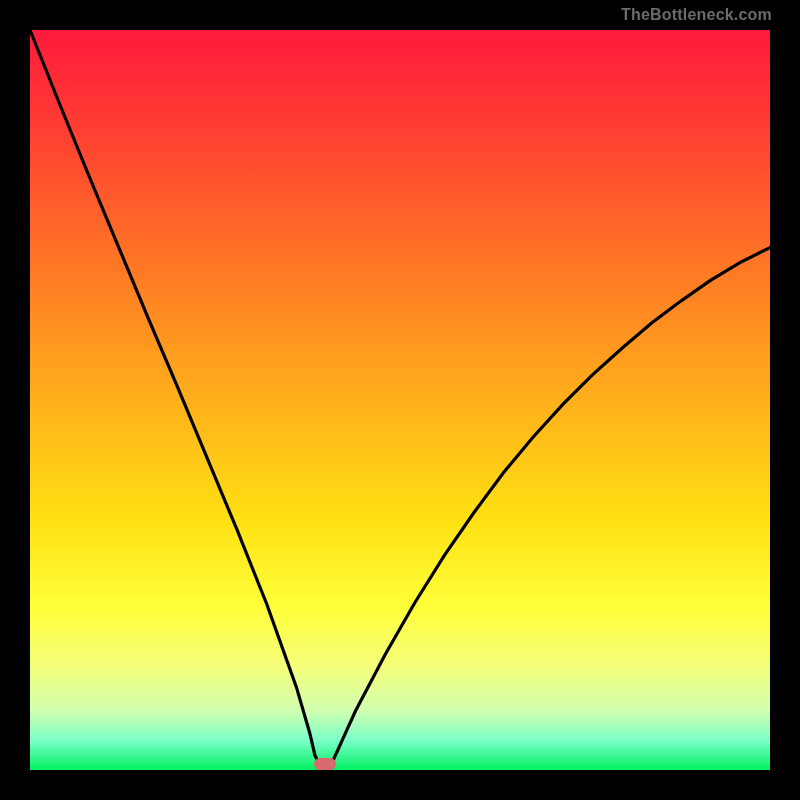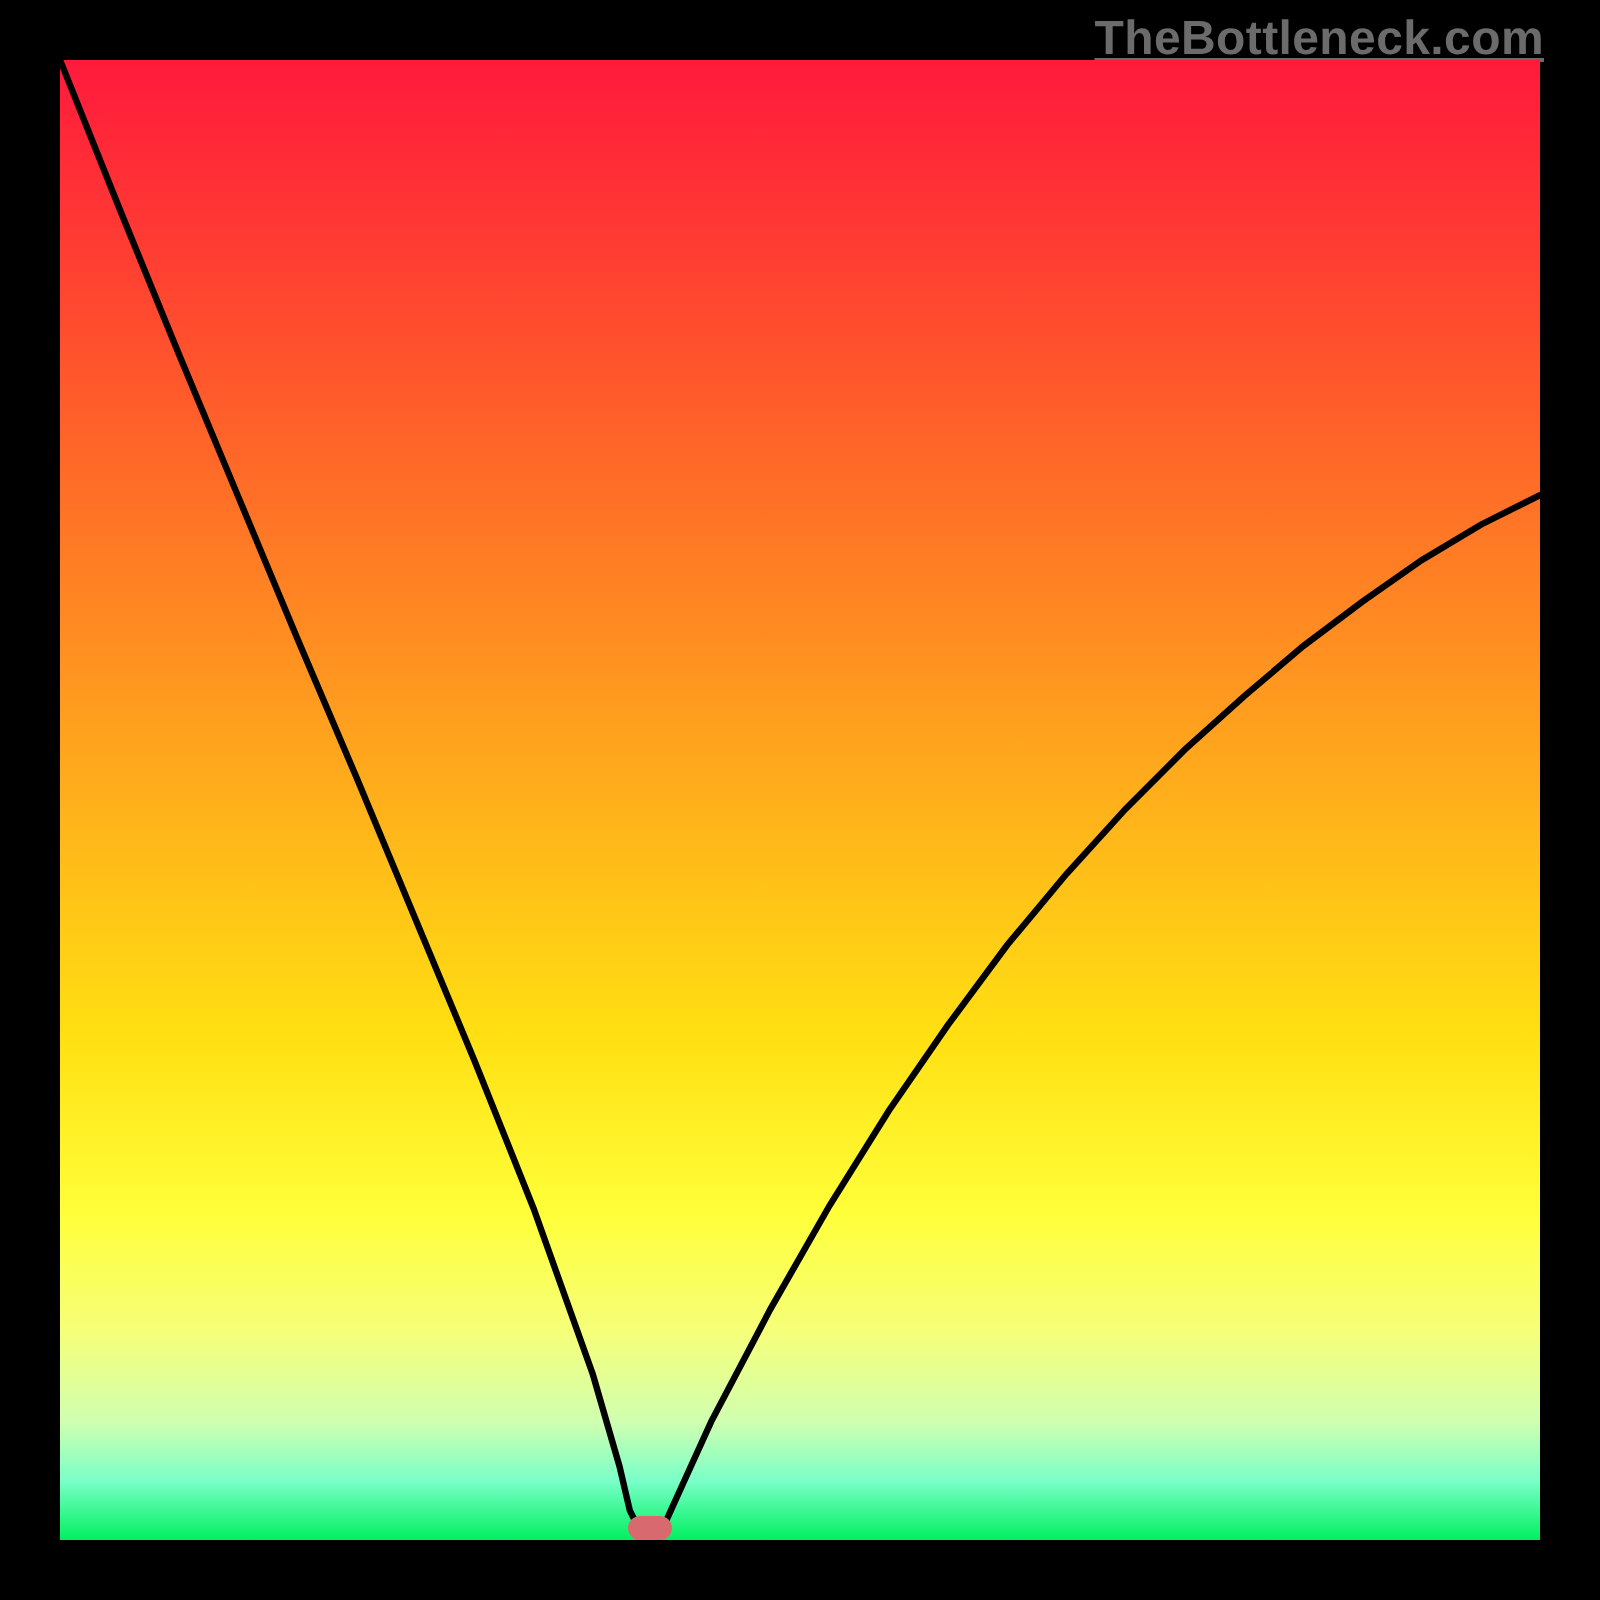--- a/index.html
+++ b/index.html
@@ -28,25 +28,24 @@
       #d0ffb0 92%,
       #7affc8 96%,
       #00f060 100%
     );
   }
   .watermark {
     position: absolute;
     top: 6px;
     right: 28px;
     font-family: Arial, Helvetica, sans-serif;
-    font-size: 24px;
+    font-size: 16px;
     font-weight: 600;
     color: #6b6b6b;
     letter-spacing: 0.2px;
-    text-decoration: underline;
   }
   .curve-svg {
     position: absolute;
     left: 0;
     top: 0;
     width: 740px;
     height: 740px;
   }
   .marker {
     position: absolute;

